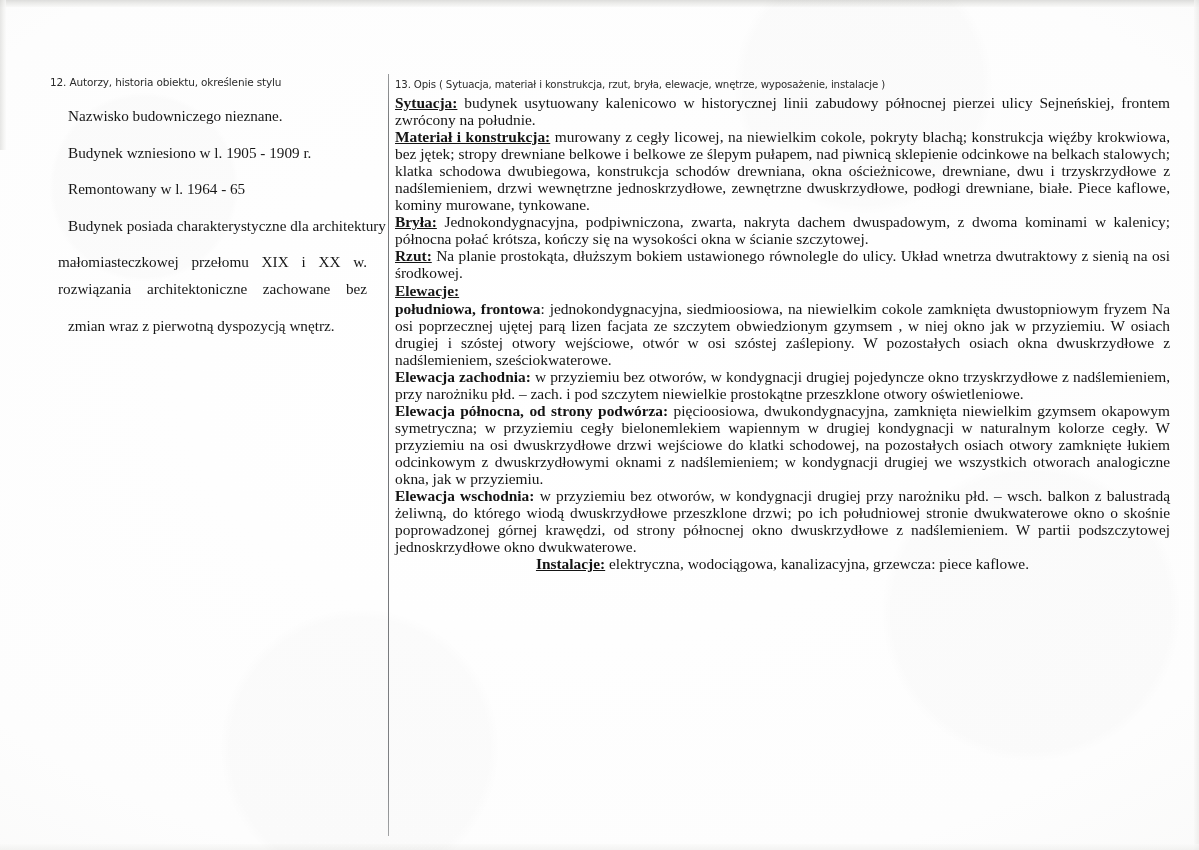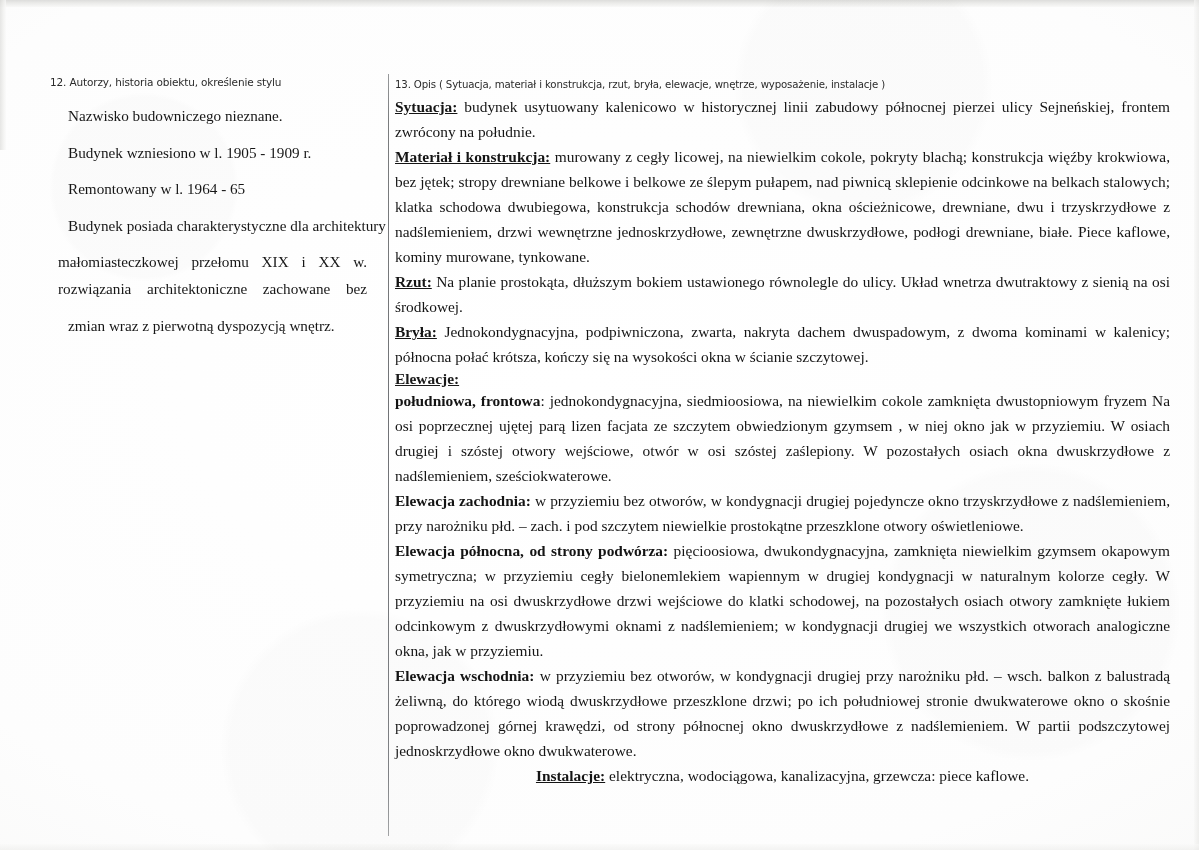--- a/index.html
+++ b/index.html
@@ -114,21 +114,21 @@
     line-height: 18.6px;
     margin: 8px;
     color: #161616;
     text-align: justify;
     text-align-last: justify;
     white-space: nowrap;
   }
 
   .para {
     font-size: 15.4px;
-    line-height: 25px;
+    line-height: 17px;
     margin: 0;
     color: #141414;
     text-align: justify;
   }
   .para-nojust {
     text-align: center;
   }
 
   .lead {
     font-weight: bold;
@@ -170,23 +170,23 @@
     <p class="body-line">zmian wraz z pierwotną dyspozycją  wnętrz.</p>
   </div>
 
   <div class="col-right">
     <p class="field-caption">13. Opis ( Sytuacja, materiał i konstrukcja, rzut, bryła, elewacje, wnętrze, wyposażenie, instalacje )</p>
 
     <p class="para"><span class="lead-u">Sytuacja:</span><span> budynek usytuowany kalenicowo w historycznej linii zabudowy północnej pierzei ulicy Sejneńskiej, frontem zwrócony na południe.</span></p>
 
     <p class="para"><span class="lead-u">Materiał i konstrukcja:</span><span> murowany z cegły licowej, na niewielkim cokole, pokryty blachą; konstrukcja więźby krokwiowa, bez  jętek; stropy drewniane belkowe i belkowe  ze ślepym pułapem, nad piwnicą sklepienie odcinkowe na belkach stalowych; klatka schodowa dwubiegowa, konstrukcja schodów drewniana, okna ościeżnicowe, drewniane, dwu i trzyskrzydłowe z nadślemieniem, drzwi wewnętrzne jednoskrzydłowe, zewnętrzne dwuskrzydłowe, podłogi drewniane, białe. Piece kaflowe, kominy murowane, tynkowane.</span></p>
 
+    <p class="para"><span class="lead-u">Bryła:</span><span> Jednokondygnacyjna, podpiwniczona,  zwarta, nakryta dachem dwuspadowym, z dwoma kominami w kalenicy; północna połać krótsza, kończy się na wysokości okna w ścianie szczytowej.</span></p>
+
     <p class="para"><span class="lead-u">Rzut:</span><span> Na planie prostokąta, dłuższym bokiem ustawionego równolegle do ulicy. Układ wnetrza dwutraktowy z sienią na osi środkowej.</span></p>
-
-    <p class="para"><span class="lead-u">Bryła:</span><span> Jednokondygnacyjna, podpiwniczona,  zwarta, nakryta dachem dwuspadowym, z dwoma kominami w kalenicy; północna połać krótsza, kończy się na wysokości okna w ścianie szczytowej.</span></p>
 
     <p class="sect-head">Elewacje:</p>
 
     <p class="para"><span class="lead">południowa, frontowa</span><span>: jednokondygnacyjna, siedmioosiowa, na niewielkim cokole zamknięta dwustopniowym fryzem Na osi poprzecznej ujętej parą lizen facjata ze szczytem obwiedzionym gzymsem , w niej okno jak w przyziemiu. W osiach drugiej i szóstej otwory wejściowe, otwór w osi szóstej zaślepiony. W pozostałych osiach okna dwuskrzydłowe z nadślemieniem, sześciokwaterowe.</span></p>
 
     <p class="para"><span class="lead">Elewacja zachodnia:</span><span> w przyziemiu bez otworów, w kondygnacji drugiej pojedyncze okno trzyskrzydłowe z nadślemieniem, przy narożniku płd. – zach. i pod szczytem niewielkie prostokątne przeszklone otwory oświetleniowe.</span></p>
 
     <p class="para"><span class="lead">Elewacja północna, od strony podwórza:</span><span> pięcioosiowa, dwukondygnacyjna, zamknięta niewielkim gzymsem okapowym symetryczna; w przyziemiu cegły bielonemlekiem wapiennym w drugiej kondygnacji w naturalnym kolorze cegły. W przyziemiu na osi dwuskrzydłowe drzwi wejściowe do klatki schodowej, na pozostałych osiach otwory zamknięte łukiem odcinkowym z dwuskrzydłowymi oknami z nadślemieniem; w kondygnacji drugiej we wszystkich otworach analogiczne okna, jak w przyziemiu.</span></p>
 
     <p class="para"><span class="lead">Elewacja wschodnia:</span><span> w przyziemiu bez otworów, w kondygnacji drugiej przy narożniku płd. – wsch. balkon z balustradą żeliwną, do którego wiodą dwuskrzydłowe przeszklone drzwi; po ich południowej stronie dwukwaterowe okno o skośnie poprowadzonej górnej krawędzi, od strony północnej okno dwuskrzydłowe z nadślemieniem. W partii podszczytowej jednoskrzydłowe okno dwukwaterowe.</span></p>

